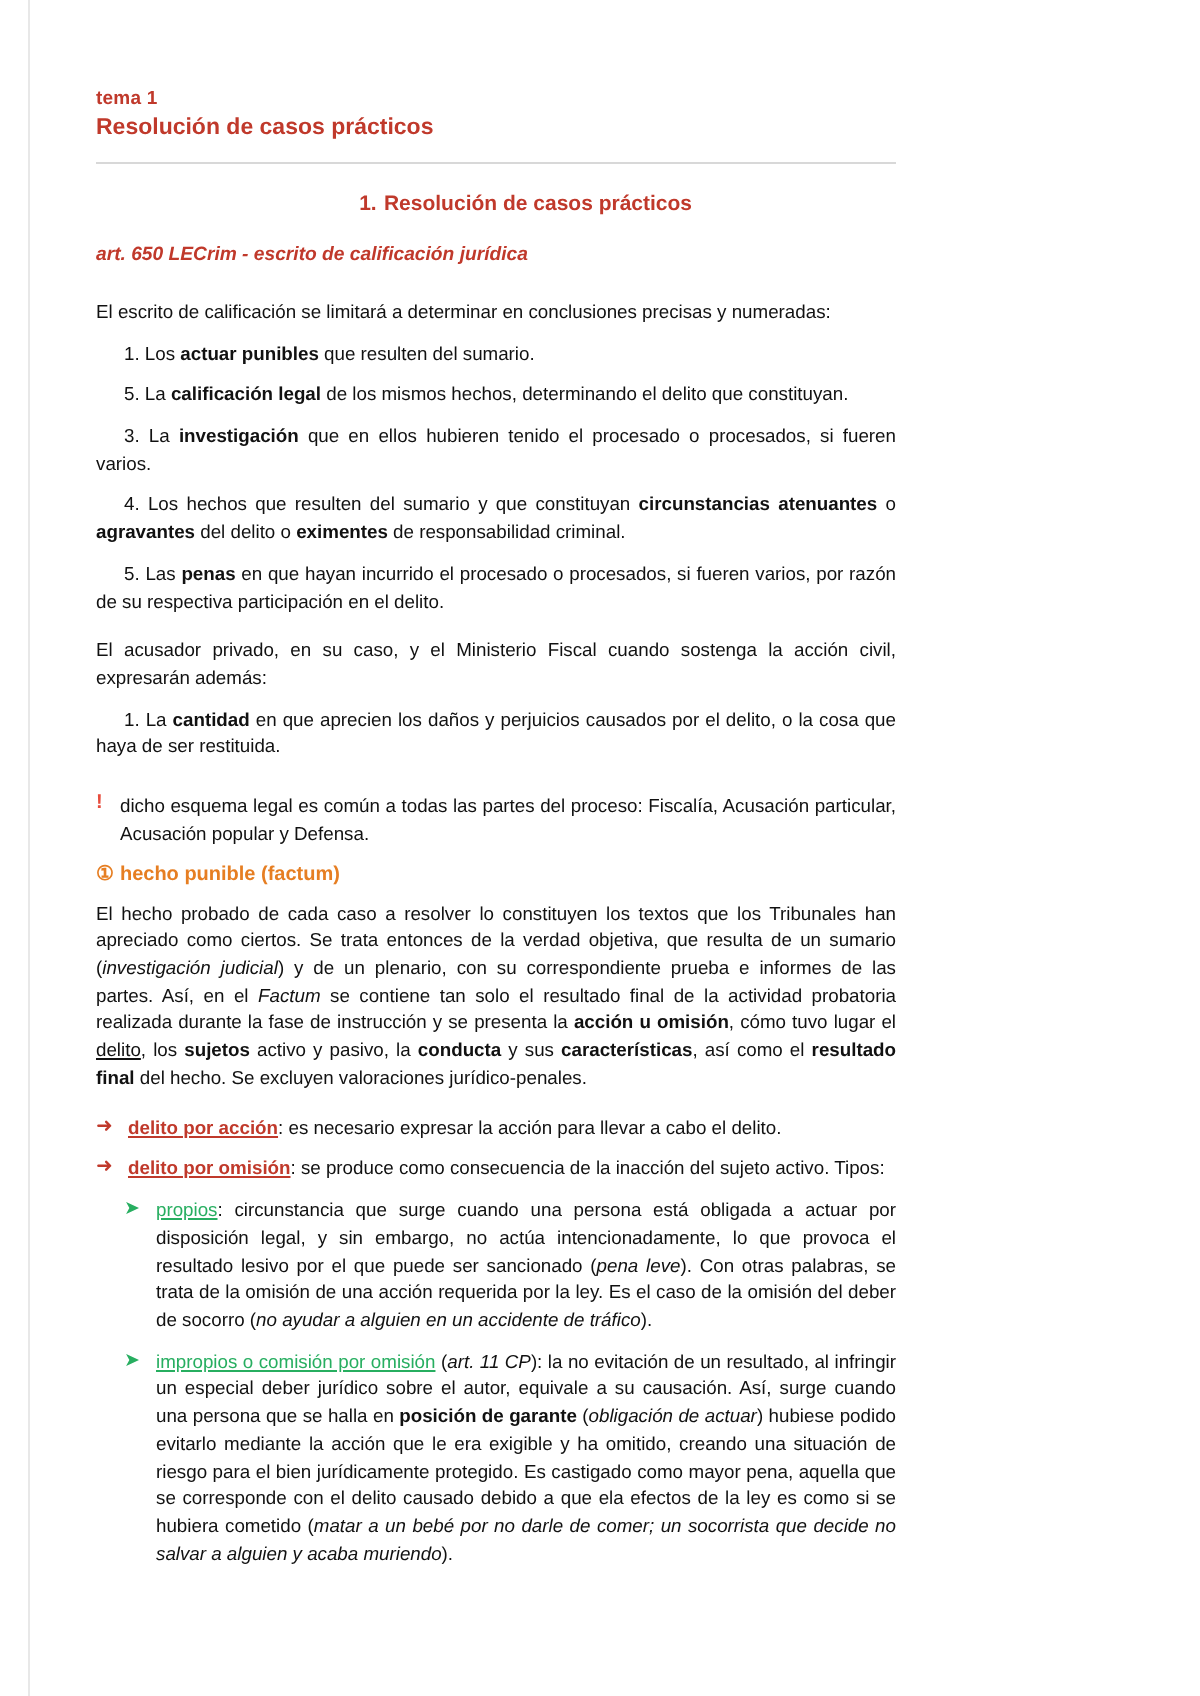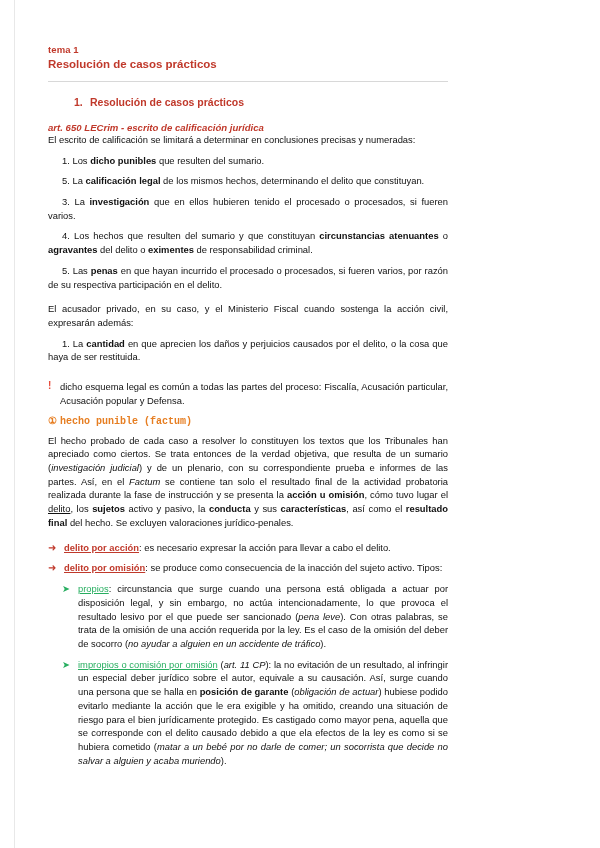--- a/index.html
+++ b/index.html
@@ -50,31 +50,32 @@
   .rule {
     border: 0;
     border-top: 1px solid #d8d8d8;
     margin: 9px 0 14px 0;
   }
   .section-heading {
     font-size: 10.5px;
     font-weight: bold;
     color: #c0392b;
     margin: 0 0 14px 26px;
+    text-align: center;
   }
   .section-heading .num {
     display: inline-block;
     width: 16px;
   }
   .law-ref {
     font-size: 9.6px;
     font-weight: bold;
     font-style: italic;
     color: #c0392b;
-    margin: 0 0 0 0;
+    margin: 0 0 16px 0;
   }
   p {
     margin: 0 0 7px 0;
     font-size: 9.4px;
     line-height: 1.46;
     text-align: justify;
     color: #111111;
   }
   p.indent {
     text-indent: 14px;
@@ -95,21 +96,20 @@
     top: 0;
     color: #e74c3c;
     font-weight: bold;
     font-size: 10px;
   }
   .subhead {
     font-size: 10px;
     font-weight: bold;
     color: #e67e22;
     margin: 4px 0 7px 0;
-    font-family: Liberation Mono, monospace;
   }
   .subhead .circled {
     font-size: 10px;
     margin-right: 3px;
   }
   .bullet-row {
     position: relative;
     padding-left: 16px;
     margin-bottom: 7px;
   }
@@ -159,21 +159,21 @@
   <hr class="rule">
 
   <div class="section-heading">
     <span class="num">1.</span><span>Resolución de casos prácticos</span>
   </div>
 
   <div class="law-ref">art. 650 LECrim - escrito de calificación jurídica</div>
 
   <p>El escrito de calificación se limitará a determinar en conclusiones precisas y numeradas:</p>
 
-  <p class="indent"><span>1. Los </span><b>dicho punibles</b><span> que resulten del sumario.</span></p>
+  <p class="indent"><span>1. Los </span><b>actuar punibles</b><span> que resulten del sumario.</span></p>
 
   <p class="indent"><span>5. La </span><b>calificación legal</b><span> de los mismos hechos, determinando el delito que constituyan.</span></p>
 
   <p class="indent"><span>3. La </span><b>investigación</b><span> que en ellos hubieren tenido el procesado o procesados, si fueren varios.</span></p>
 
   <p class="indent"><span>4. Los hechos que resulten del sumario y que constituyan </span><b>circunstancias atenuantes</b><span> o </span><b>agravantes</b><span> del delito o </span><b>eximentes</b><span> de responsabilidad criminal.</span></p>
 
   <p class="indent"><span>5. Las </span><b>penas</b><span> en que hayan incurrido el procesado o procesados, si fueren varios, por razón de su respectiva participación en el delito.</span></p>
 
   <div class="spacer-sm"></div>

